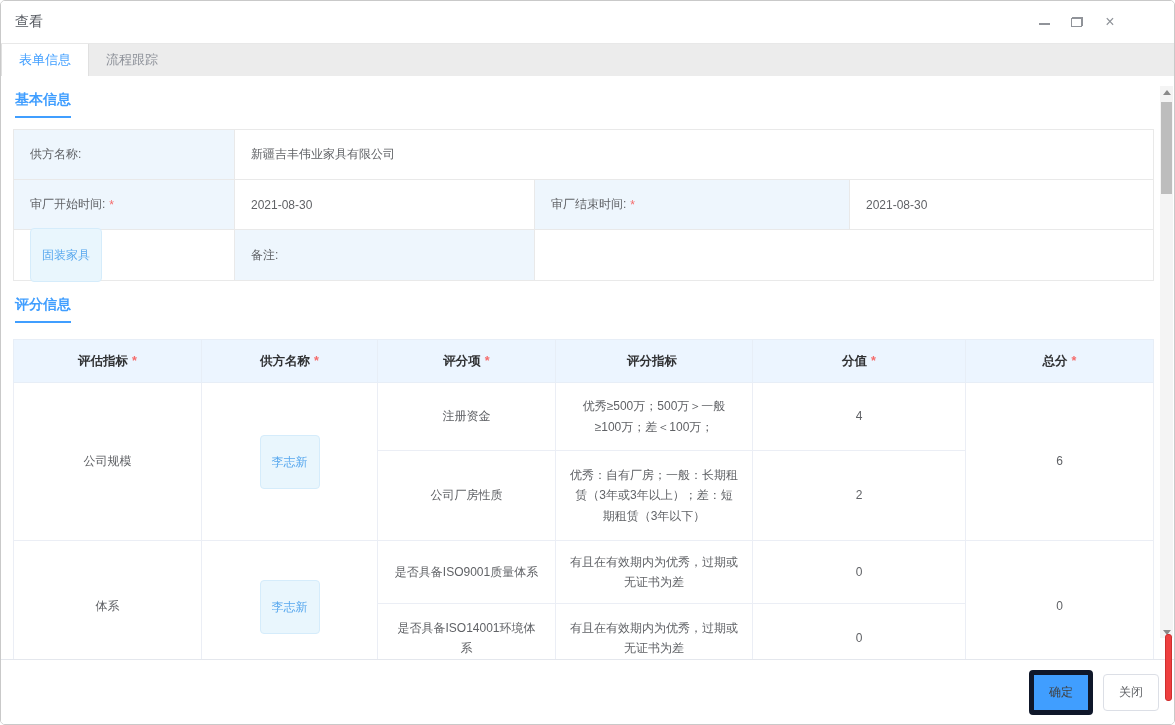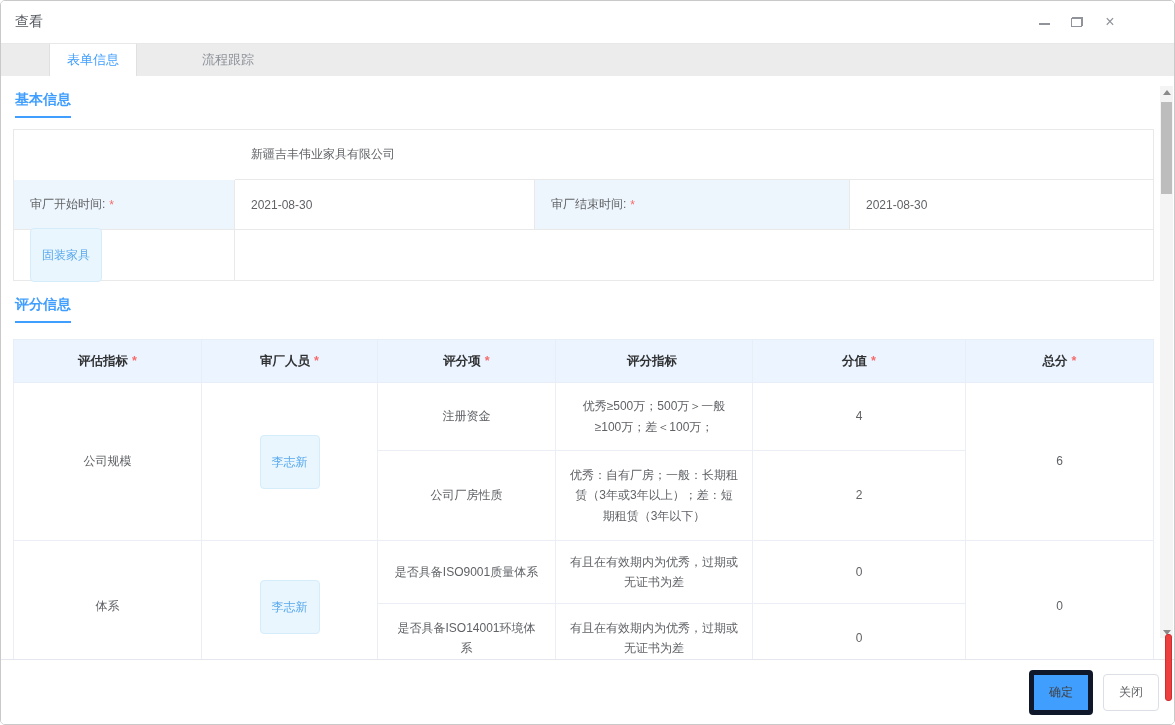--- a/index.html
+++ b/index.html
@@ -24,21 +24,21 @@
   .ic-restore::before { content:""; position:absolute; top:0; right:0;
     width:9px; height:7px; border:1px solid #909399; }
   .ic-restore::after { content:""; position:absolute; bottom:0; left:0;
     width:9px; height:7px; border:1px solid #909399; background:#fff; }
   .ic-close { font-size:16px; line-height:16px; color:#8f9399; }
 
   
   .tabbar { height:33px; flex:0 0 33px; background:#ececec;
     border-top:1px solid #e8e8e8; display:flex; align-items:stretch; }
   .tab { padding:0 17px; display:flex; align-items:center; font-size:13px;
-    color:#8d9199; cursor:pointer;margin-left:48px; }
+    color:#8d9199; cursor:pointer; }
   .tab.active { background:#fff; color:#409eff;
     border-left:1px solid #e0e0e0; border-right:1px solid #e0e0e0; }
 
   
   .content { flex:1 1 auto; position:relative; padding:0 22px 0 12px;
     border-bottom:1px solid #e4e7ed; overflow:hidden; background:#fff; }
   .section-title { margin:14px 0 11px 2px; }
   .section-title span { display:inline-block; font-size:14px; font-weight:bold;
     color:#409eff; padding-bottom:7px; border-bottom:2px solid #409eff;font-family:Liberation Serif, serif; }
 
@@ -127,20 +127,23 @@
   </div>
 
   <div class="content">
 
     <div class="section-title">
       <span>基本信息</span>
     </div>
 
     <div class="basic-grid">
 
+      <div class="bg-cell label">
+        <span>供方名称:</span>
+      </div>
       <div class="bg-cell span3 last-col">
         <span>新疆吉丰伟业家具有限公司</span>
       </div>
 
       <div class="bg-cell label">
         <span>审厂开始时间:</span>
         <span class="req">*</span>
       </div>
       <div class="bg-cell">
         <span>2021-08-30</span>
@@ -148,20 +151,23 @@
       <div class="bg-cell label">
         <span>审厂结束时间:</span>
         <span class="req">*</span>
       </div>
       <div class="bg-cell last-col">
         <span>2021-08-30</span>
       </div>
 
       <div class="bg-cell bg-row-last">
         <span class="tag">固装家具</span>
+      </div>
+      <div class="bg-cell label bg-row-last">
+        <span>备注:</span>
       </div>
       <div class="bg-cell bg-row-last last-col">
         <span></span>
       </div>
     </div>
 
     <div class="section-title">
       <span>评分信息</span>
     </div>
 
@@ -170,21 +176,21 @@
           <col class="c1">
           <col class="c2">
           <col class="c3">
           <col class="c4">
           <col class="c5">
           <col>
         </colgroup>
       <thead>
         <tr>
           <th><span>评估指标</span><span class="req">*</span></th>
-          <th><span>审厂人员</span><span class="req">*</span></th>
+          <th><span>供方名称</span><span class="req">*</span></th>
           <th><span>评分项</span><span class="req">*</span></th>
           <th><span>评分指标</span><span class="req"></span></th>
           <th><span>分值</span><span class="req">*</span></th>
           <th><span>总分</span><span class="req">*</span></th>
         </tr>
       </thead>
       <tbody>
         <tr class="r1">
           <td rowspan="2">公司规模</td>
           <td rowspan="2">

